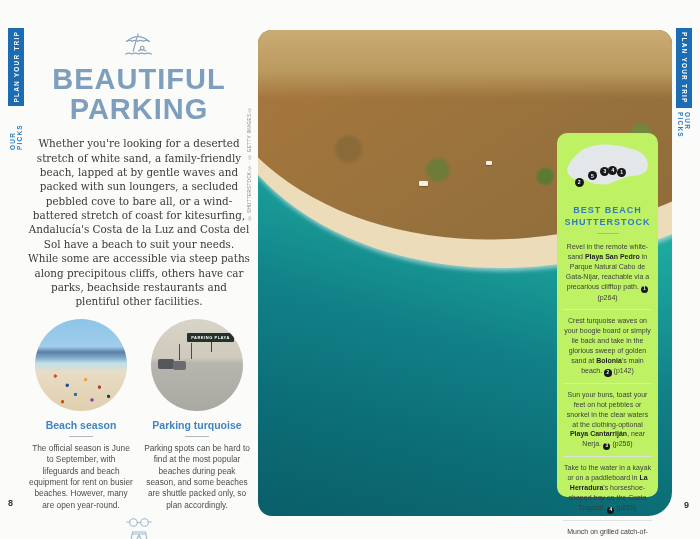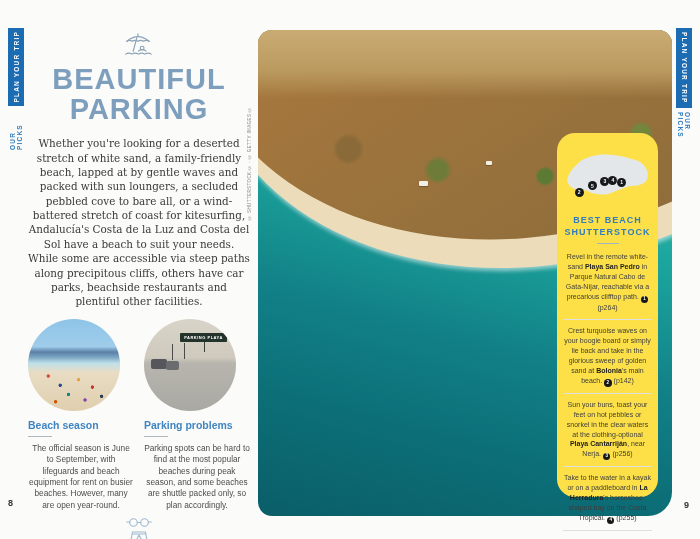--- a/index.html
+++ b/index.html
@@ -14,21 +14,21 @@
   .vtext-down { writing-mode:vertical-rl; }
   .tab-text { color:#fff; font-size:6.5px; font-weight:bold; letter-spacing:1.2px; }
   .tab-text-blue { color:#2f7dbf; font-size:6.5px; font-weight:bold; letter-spacing:1.2px; }
 
   
   .left-content { position:absolute; left:28px; top:30px; width:222px; display:flex; flex-direction:column; align-items:center; }
   .hero-icon { width:32px; height:28px; margin-bottom:6px; }
   .page-title { text-align:center; color:#7e9ebd; font-weight:bold; font-size:29px; line-height:1.04; letter-spacing:1px; }
   .intro { margin-top:12px; font-family:"DejaVu Serif", serif; font-size:10.4px; line-height:1.38; color:#3a3a3a; text-align:center; }
   .circles-row { margin-top:10px; width:222px; display:flex; justify-content:space-between; }
-  .col { width:106px; display:flex; flex-direction:column; align-items:flex-start; }
+  .col { width:106px; display:flex; flex-direction:column; align-items:center; }
   .circle-photo { width:92px; height:92px; border-radius:50%; overflow:hidden; position:relative; }
   .circle-beach { background:
       radial-gradient(circle 2px at 22% 62%, #d94f3a 0 1.4px, transparent 2px),
       radial-gradient(circle 2px at 35% 72%, #2a4f8f 0 1.4px, transparent 2px),
       radial-gradient(circle 2px at 55% 66%, #e6a23c 0 1.4px, transparent 2px),
       radial-gradient(circle 2px at 70% 74%, #c0392b 0 1.4px, transparent 2px),
       radial-gradient(circle 2px at 44% 82%, #16818f 0 1.4px, transparent 2px),
       radial-gradient(circle 2px at 62% 88%, #8e44ad 0 1.4px, transparent 2px),
       radial-gradient(circle 2px at 30% 90%, #d35400 0 1.4px, transparent 2px),
       radial-gradient(circle 2px at 80% 84%, #2c3e50 0 1.4px, transparent 2px),
@@ -68,21 +68,21 @@
   }
   .building { position:absolute; background:#f2efe6; border-radius:1px; box-shadow:0 1px 1px rgba(0,0,0,0.25); }
   .b1 { left:74%; top:23%; width:13px; height:6px; }
   .b2 { left:39%; top:31%; width:9px; height:5px; }
   .b3 { left:55%; top:27%; width:6px; height:4px; }
   .photo-caption { position:absolute; left:450px; top:8px; width:210px; text-align:right; font-size:9px; font-weight:bold; color:#1c1c1c; }
   .photo-credit { position:absolute; left:247px; top:40px; width:10px; height:180px; font-size:4.5px; color:#8a8a8a; letter-spacing:0.4px; }
   .photo-credit span { writing-mode:vertical-rl; transform:rotate(180deg); display:inline-block; height:180px; }
 
   
-  .card { position:absolute; left:557px; top:133px; width:101px; height:364px; background:#fde047; border-radius:18px; padding:14px 6px 8px; display:flex; flex-direction:column; align-items:center; }
+  .card { position:absolute; left:557px; top:133px; width:101px; height:364px; background:#bef264; border-radius:10px; padding:4px 6px 8px; display:flex; flex-direction:column; align-items:center; }
   .map-wrap { position:relative; width:89px; height:58px; }
   .map-wrap svg { width:100%; height:100%; }
   .map-marker { position:absolute; width:9px; height:9px; margin:-4.5px 0 0 -4.5px; background:#17181a; color:#fff; border-radius:50%; font-size:5px; font-weight:bold; display:flex; align-items:center; justify-content:center; }
   .card-heading { margin-top:9px; color:#2f7dbf; font-weight:bold; font-size:9px; letter-spacing:1px; text-align:center; line-height:1.35; }
   .card-divider { margin-top:5px; width:22px; border-top:1px solid #9fb3c2; }
   .exp-list { margin-top:2px; width:89px; }
   .exp-item { padding:6px 0 6px; font-size:7px; line-height:1.42; color:#3d3d3d; text-align:center; border-bottom:1px solid #e0e0e0; }
   .exp-item:last-child { border-bottom:none; }
   .seg-b { font-weight:bold; color:#1f1f1f; }
   .num-badge { display:inline-flex; width:7.5px; height:7.5px; background:#17181a; color:#fff; border-radius:50%; font-size:4.6px; font-weight:bold; align-items:center; justify-content:center; vertical-align:-1px; }
@@ -123,21 +123,21 @@
         <div class="sec-body">The official season is June to September, with lifeguards and beach equipment for rent on busier beaches. However, many are open year-round.</div>
       </div>
       <div class="col">
         <div class="circle-photo circle-parking">
           <span class="lamp" style="left:30%; top:28%;"></span>
           <span class="lamp" style="left:44%; top:26%;"></span>
           <span class="parking-sign">PARKING  PLAYA</span>
           <span class="car car1"></span>
           <span class="car car2"></span>
         </div>
-        <div class="sec-heading">Parking problems</div>
+        <div class="sec-heading">Parking turquoise</div>
         <div class="sec-divider"></div>
         <div class="sec-body">Parking spots can be hard to find at the most popular beaches during peak season, and some beaches are shuttle packed only, so plan accordingly.</div>
       </div>
     </div>
 
     <div class="gear-section">
       <svg class="gear-icon" viewBox="0 0 30 26" fill="none" stroke="#9db9cf" stroke-width="1.1" stroke-linecap="round">
         <circle cx="9.5" cy="5.5" r="3.8"></circle>
         <circle cx="20.5" cy="5.5" r="3.8"></circle>
         <path d="M13.3,5.5 h3.4"></path>

